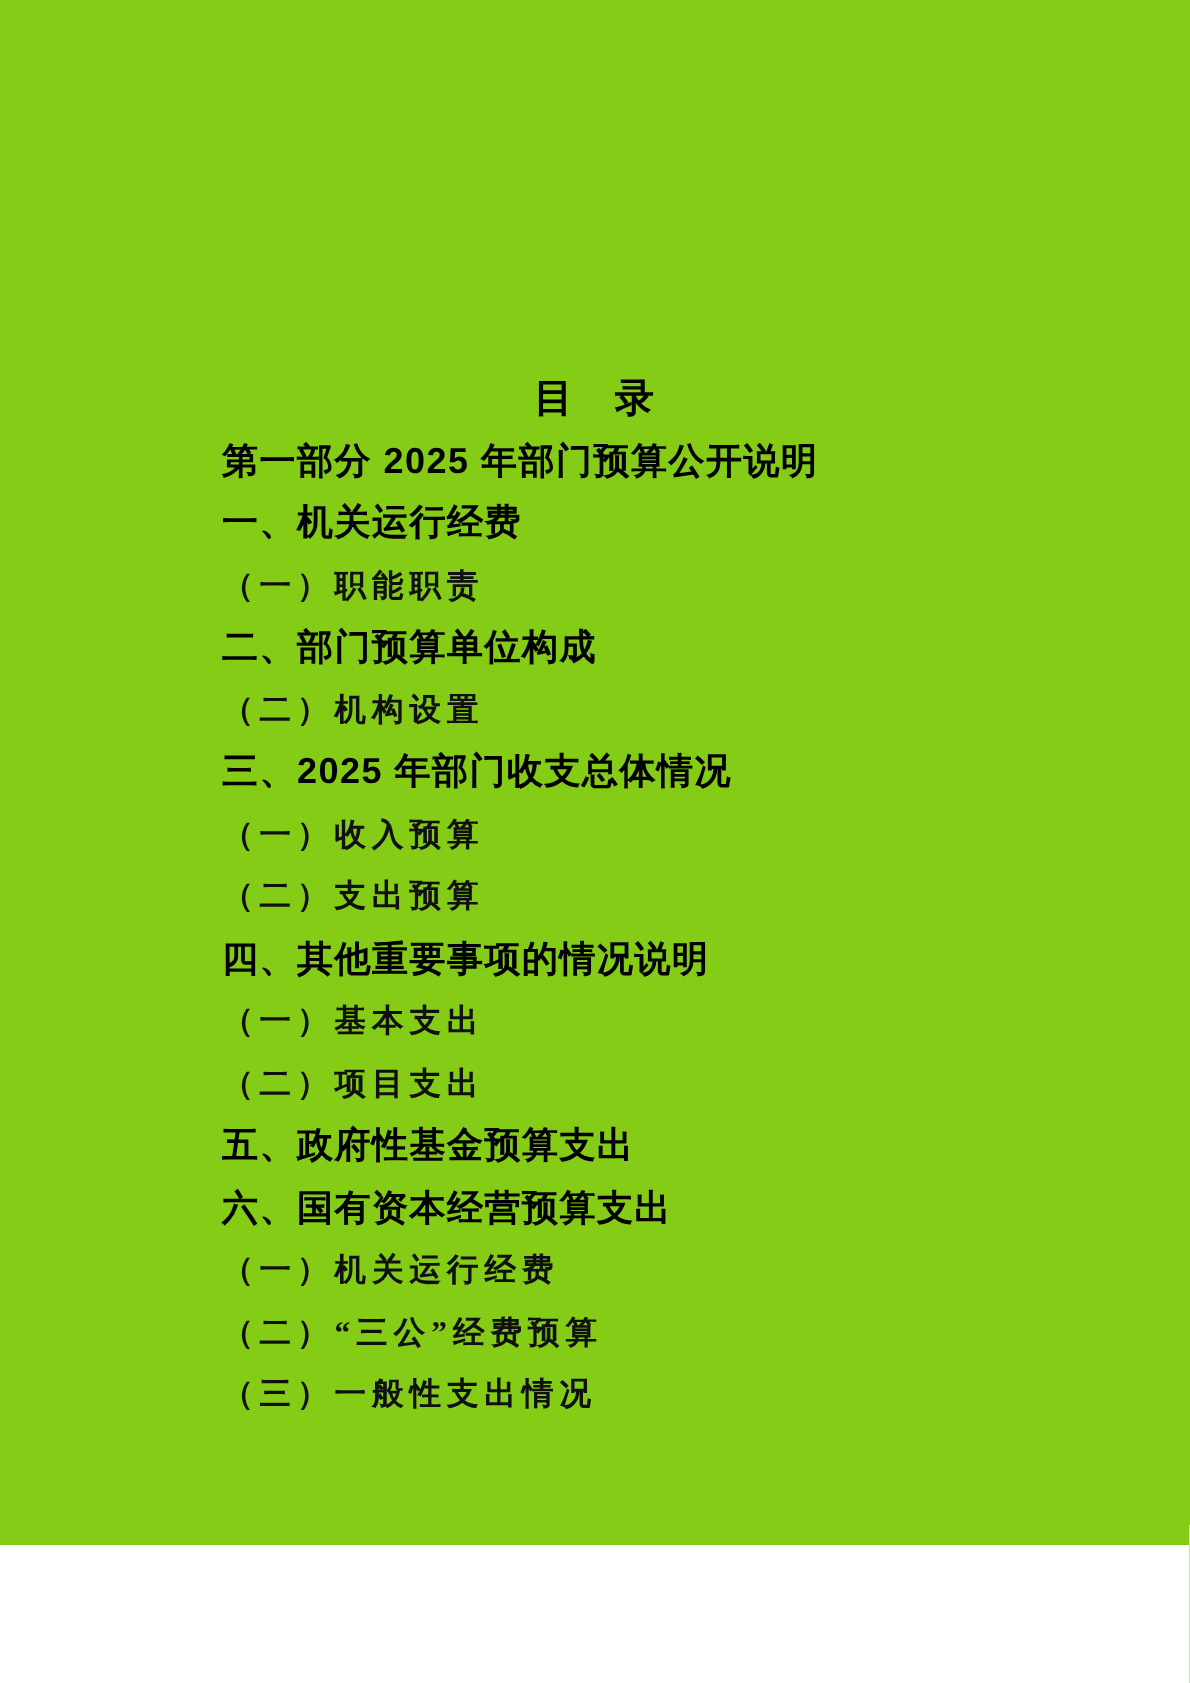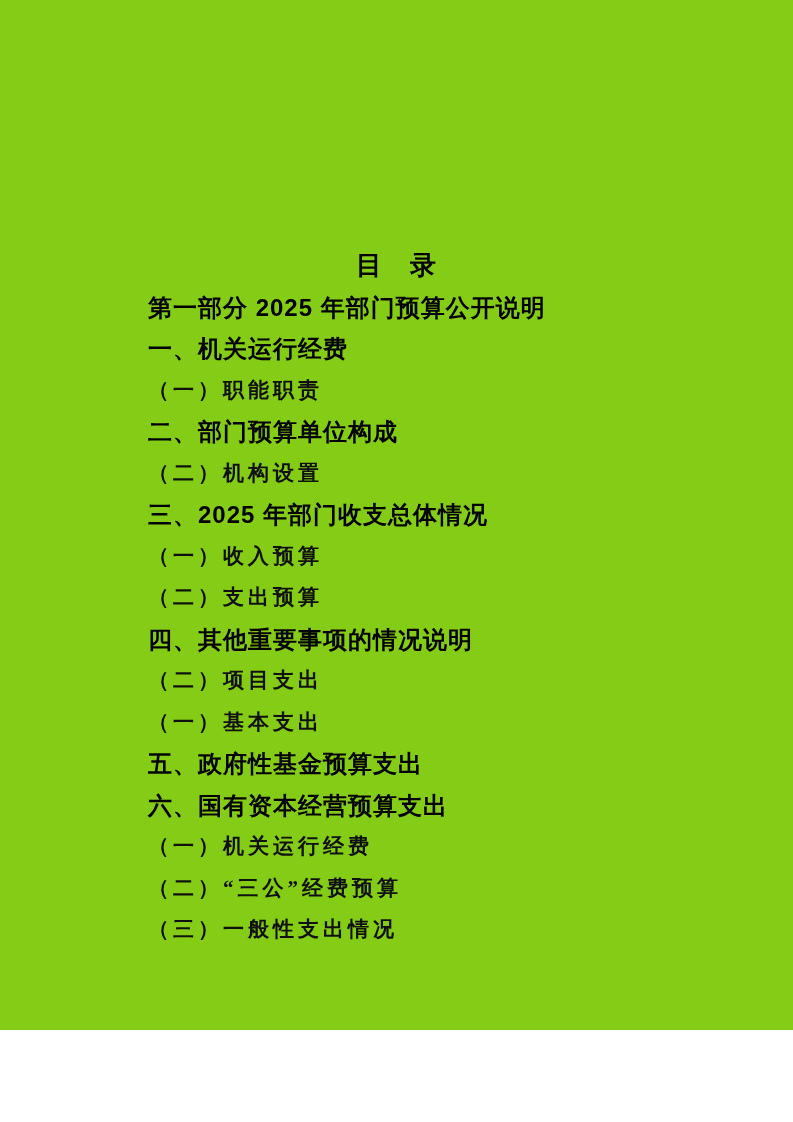--- a/index.html
+++ b/index.html
@@ -58,21 +58,21 @@
     <div class="line toc-title">目　录</div>
     <div class="line heading">第一部分 2025 年部门预算公开说明</div>
     <div class="line heading">一、机关运行经费</div>
     <div class="line sub">（一）职能职责</div>
     <div class="line heading">二、部门预算单位构成</div>
     <div class="line sub">（二）机构设置</div>
     <div class="line heading">三、2025 年部门收支总体情况</div>
     <div class="line sub">（一）收入预算</div>
     <div class="line sub">（二）支出预算</div>
     <div class="line heading">四、其他重要事项的情况说明</div>
+    <div class="line sub">（一）基本支出</div>
     <div class="line sub">（二）项目支出</div>
-    <div class="line sub">（一）基本支出</div>
     <div class="line heading">五、政府性基金预算支出</div>
     <div class="line heading">六、国有资本经营预算支出</div>
     <div class="line sub">（一）机关运行经费</div>
     <div class="line sub">（二）“三公”经费预算</div>
     <div class="line sub">（三）一般性支出情况</div>
   </div>
 </div>
 
 </body></html>

